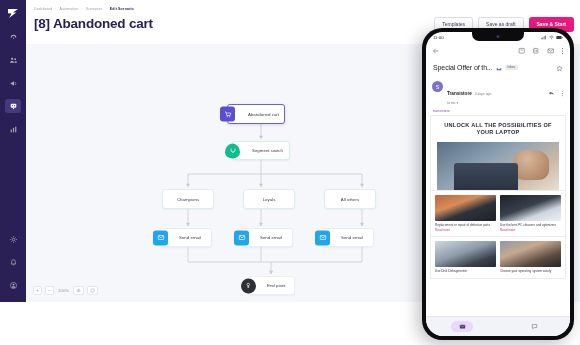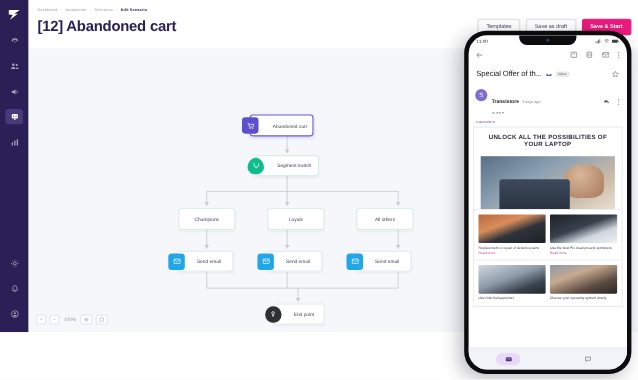--- a/index.html
+++ b/index.html
@@ -276,21 +276,21 @@
   <div class="header">
     <div class="crumbs">
       <span>Dashboard</span>
       <span class="sep">›</span>
       <span>Automation</span>
       <span class="sep">›</span>
       <span>Scenarios</span>
       <span class="sep">›</span>
       <span class="cur">Edit Scenario</span>
     </div>
-    <div class="page-title">[12] Abandoned cart</div>
+    <div class="page-title">[8] Abandoned cart</div>
     <div class="hdr-actions">
       <button class="btn">Templates</button>
       <button class="btn">Save as draft</button>
       <button class="btn primary">Save &amp; Start</button>
     </div>
   </div>
 
   <div class="canvas">
 
     <svg class="edges" width="554" height="258">

